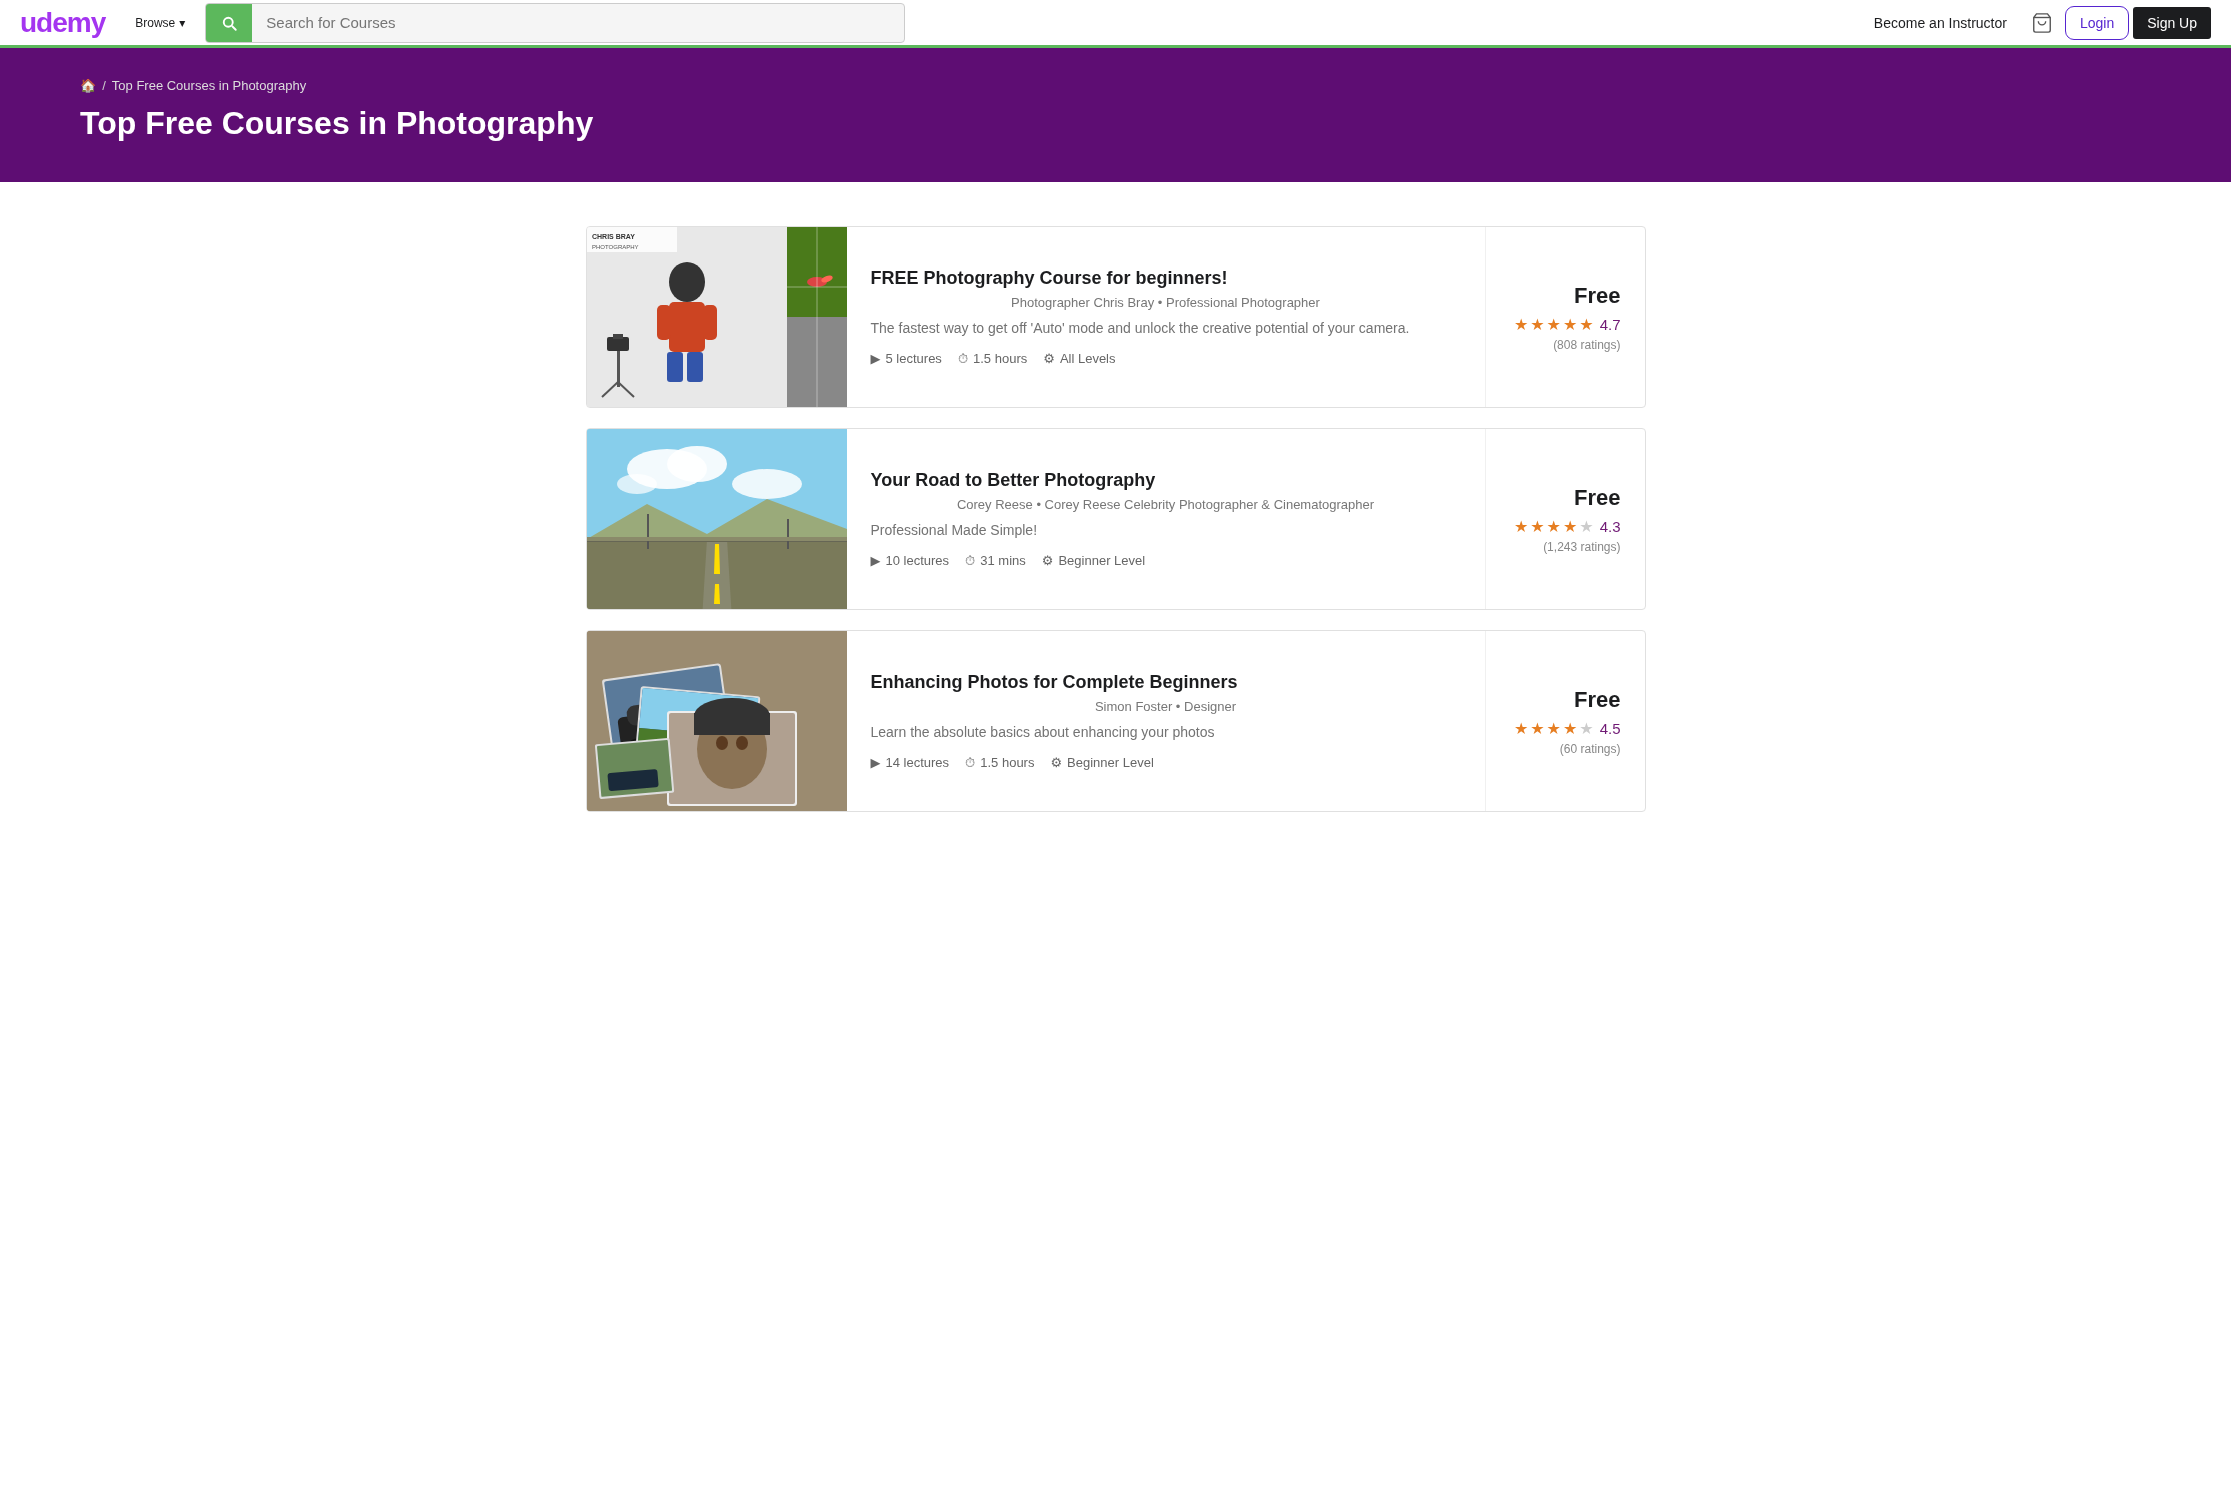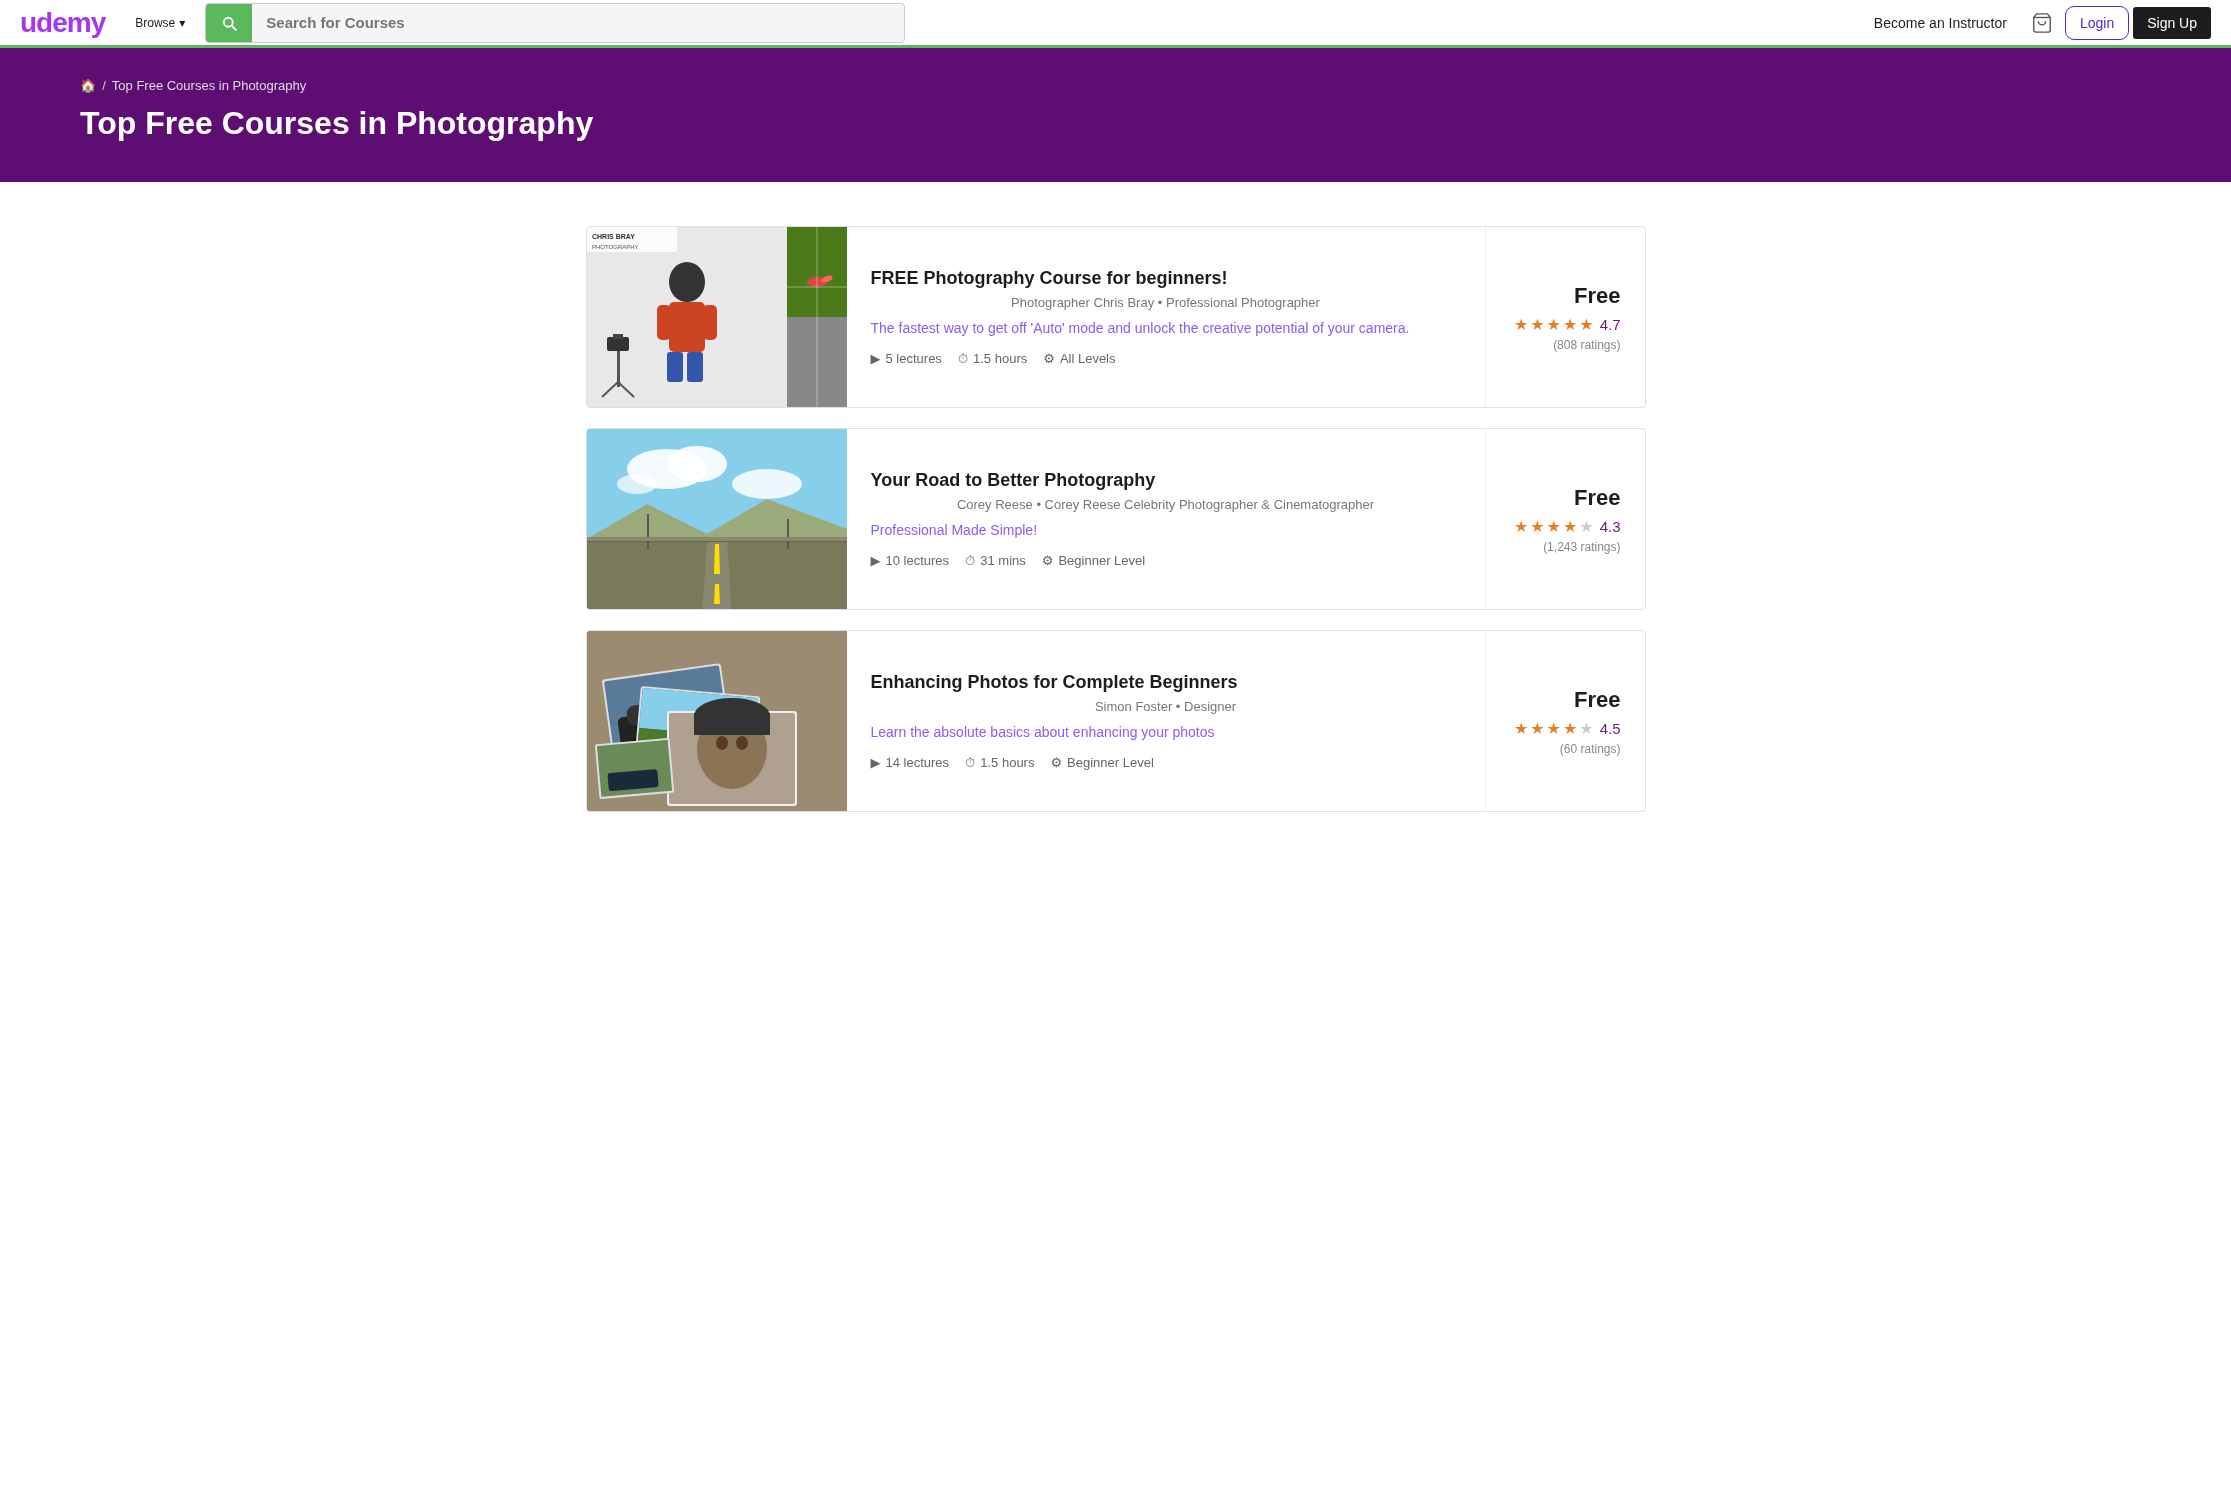--- a/index.html
+++ b/index.html
@@ -57,21 +57,20 @@
     }
     .search-icon-btn svg { width: 18px; height: 18px; fill: #fff; }
     .search-input {
       flex: 1;
       border: none;
       background: transparent;
       padding: 10px 14px;
       font-size: 15px;
       outline: none;
       color: #999;
-      font-weight: bold;
     }
     .navbar-right {
       display: flex;
       align-items: center;
       margin-left: auto;
       gap: 4px;
     }
     .become-instructor {
       font-size: 14px;
       color: #1c1d1f;
@@ -171,21 +170,21 @@
       margin-bottom: 6px;
     }
     .course-instructor {
       font-size: 13px;
       color: #777;
       margin-bottom: 8px;
       text-align: center;
     }
     .course-description {
       font-size: 14px;
-      color: #8b5cf6;
+      color: #737373;
       margin-bottom: 12px;
       line-height: 1.5;
     }
     .course-meta {
       display: flex;
       align-items: center;
       gap: 16px;
       font-size: 13px;
       color: #666;
     }

